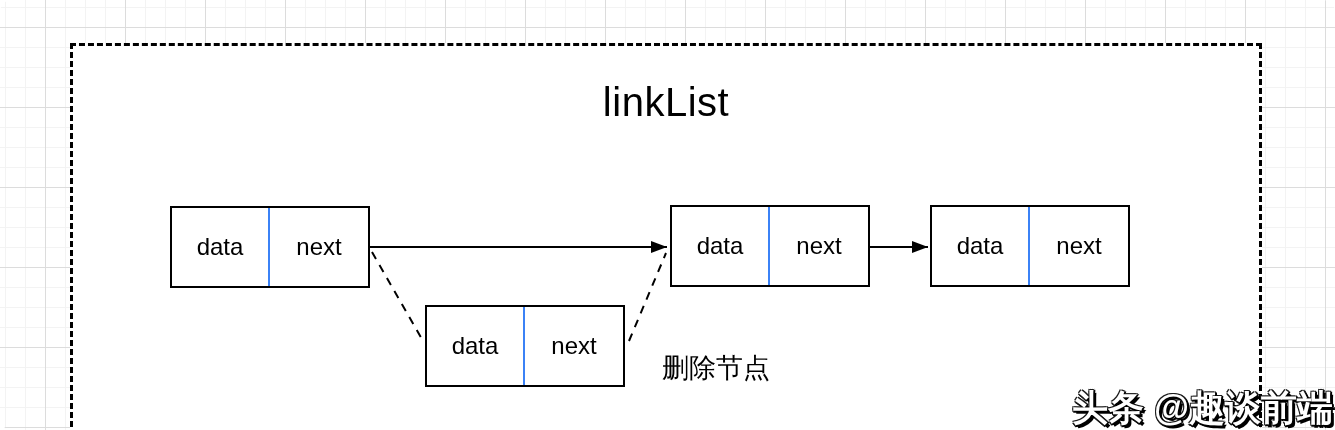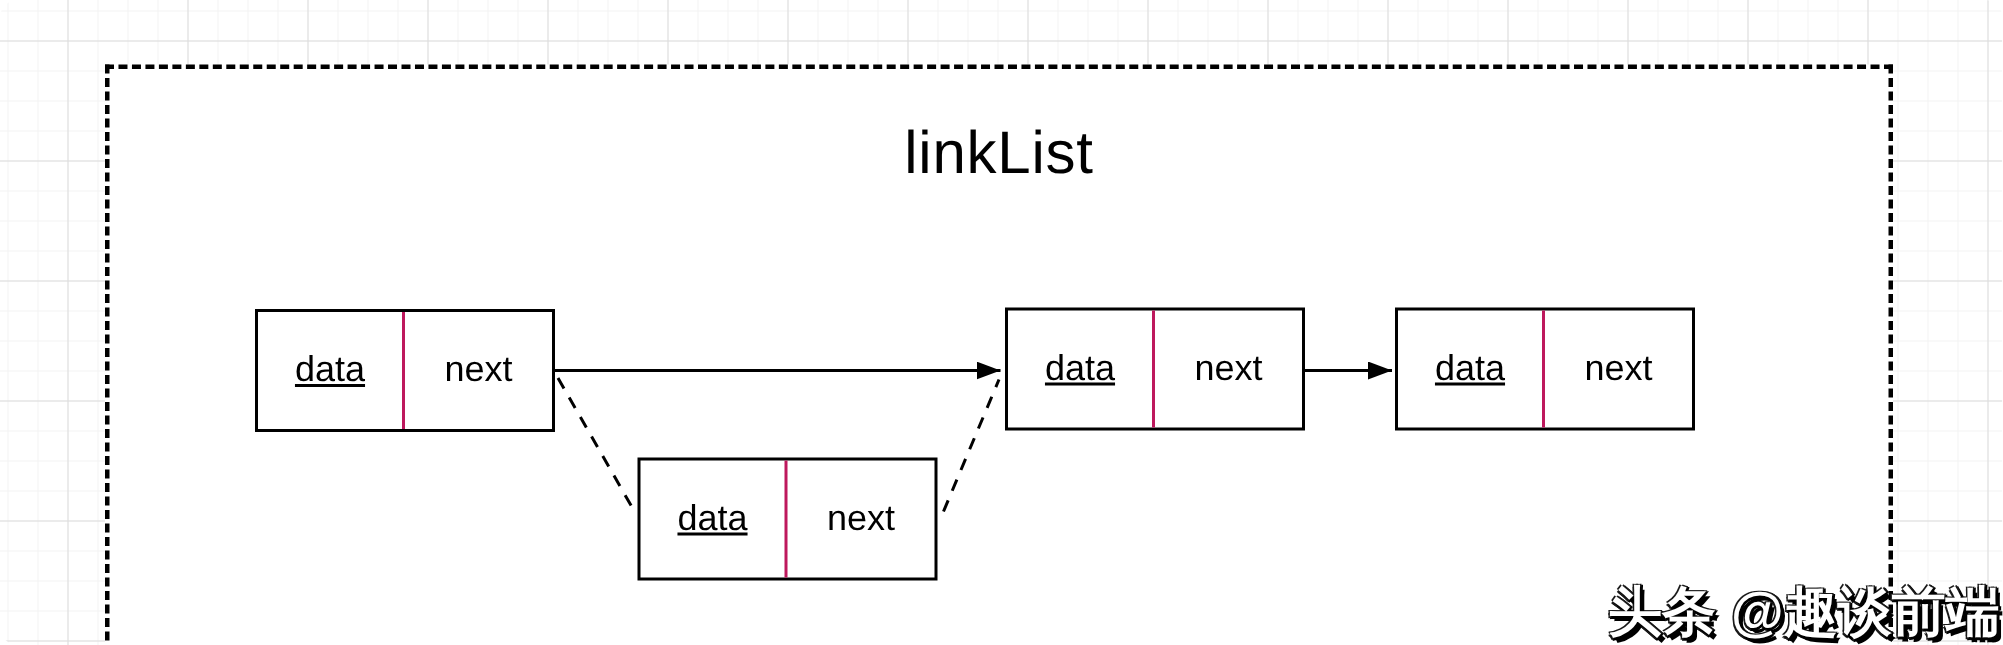--- a/index.html
+++ b/index.html
@@ -58,21 +58,21 @@
     background: #ffffff;
   }
   .node .cell {
     flex: 1 1 50%;
     display: flex;
     align-items: center;
     justify-content: center;
     font-size: 24px;
     color: #000000;
   }
-  .node .cell:first-child { border-right: 2px solid #be185d; text-decoration: underline; }
+  .node .cell:first-child { border-right: 2px solid #3b82f6; }
 
   .node-1   { left: 170px; top: 206px; }
   .node-2   { left: 670px; top: 205px; }
   .node-3   { left: 930px; top: 205px; }
   .node-del { left: 425px; top: 305px; }
 
   .connectors {
     position: absolute;
     left: 0; top: 0;
     width: 1335px;
@@ -141,16 +141,17 @@
       <marker id="arrowhead" markerUnits="userSpaceOnUse" markerWidth="18" markerHeight="14" refX="16" refY="6" orient="auto">
         <path d="M0,0 L16,6 L0,12 Z" fill="#000000"></path>
       </marker>
     </defs>
     <line x1="370" y1="247" x2="667" y2="247" stroke="#000000" stroke-width="2" marker-end="url(#arrowhead)"></line>
     <line x1="870" y1="247" x2="928" y2="247" stroke="#000000" stroke-width="2" marker-end="url(#arrowhead)"></line>
     <line x1="372" y1="252" x2="423" y2="341" stroke="#000000" stroke-width="2" stroke-dasharray="8 7"></line>
     <line x1="629" y1="341" x2="666" y2="253" stroke="#000000" stroke-width="2" stroke-dasharray="8 7"></line>
   </svg>
 
+  <div class="delete-label">删除节点</div>
 
   <div class="watermark">头条 @趣谈前端</div>
 
 </div>
 
 </body></html>

